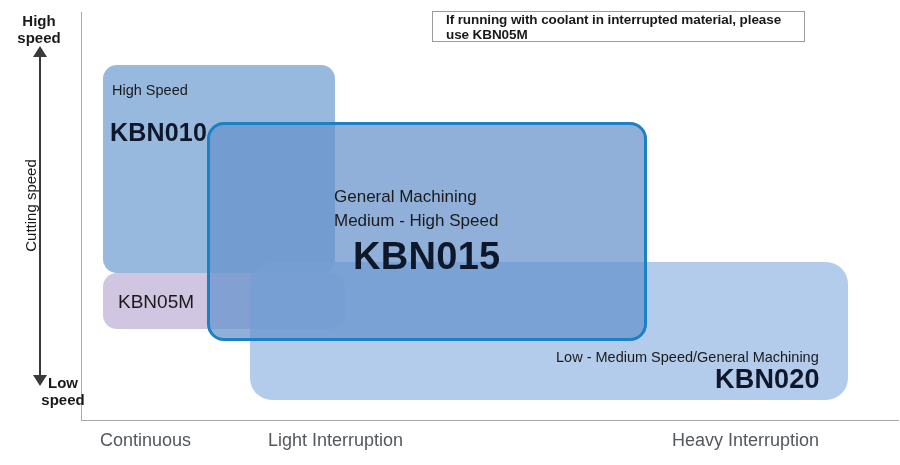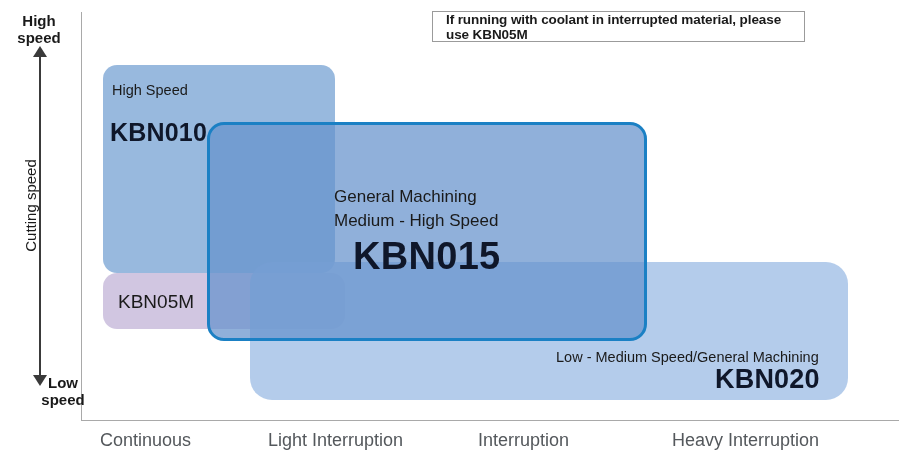--- a/index.html
+++ b/index.html
@@ -242,21 +242,20 @@
   <div class="y-arrow-wrap">
     <div class="y-arrow-head-up"></div>
     <div class="y-arrow-shaft"></div>
     <div class="y-arrow-head-down"></div>
   </div>
 
   <div class="y-axis-title">Cutting speed</div>
 
   <div class="x-tick" style="left:100px;width:134px;">Continuous</div>
   <div class="x-tick" style="left:268px;width:188px;">Light Interruption</div>
-  <div class="x-tick" style="left:478px;width:170px;">Interruption</div>
   <div class="x-tick" style="left:672px;width:200px;">Heavy Interruption</div>
 
   <div class="note-box">
     <span class="note-box-text">If running with coolant in interrupted material, please use KBN05M</span>
   </div>
 
   <div class="region region-kbn010"></div>
   <div class="region region-kbn05m"></div>
   <div class="region region-kbn020"></div>
   <div class="region region-kbn015"></div>

